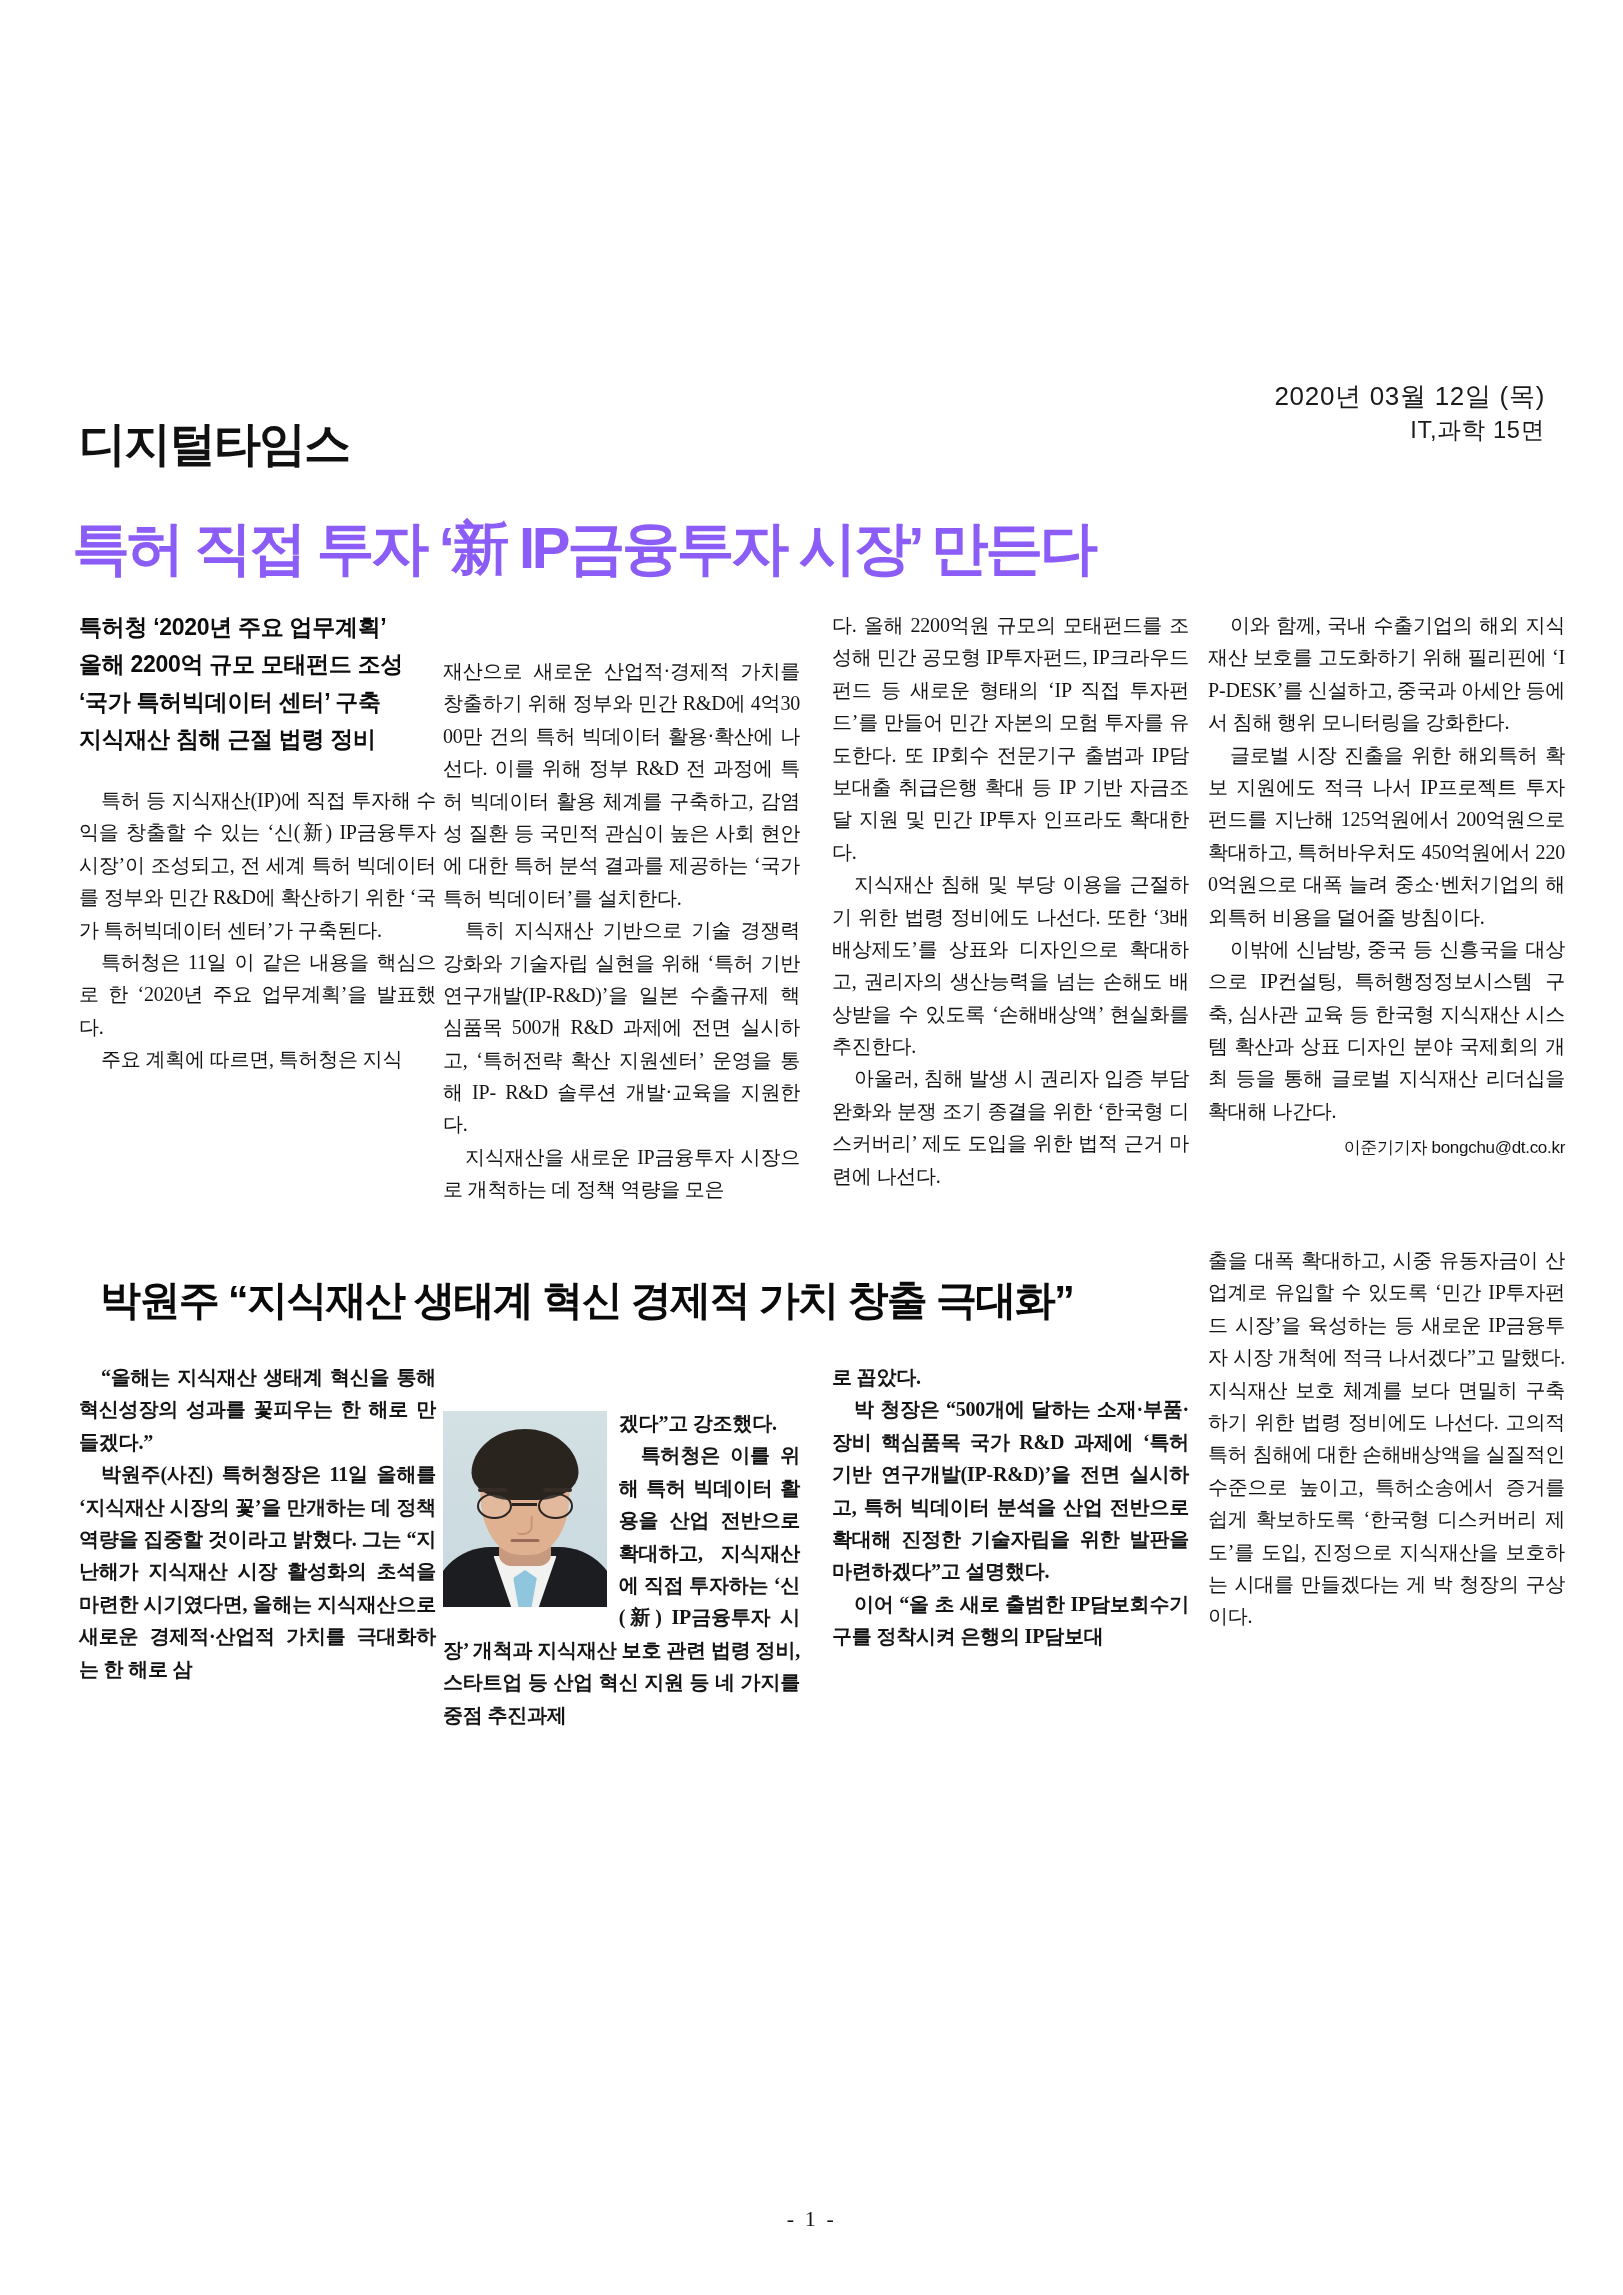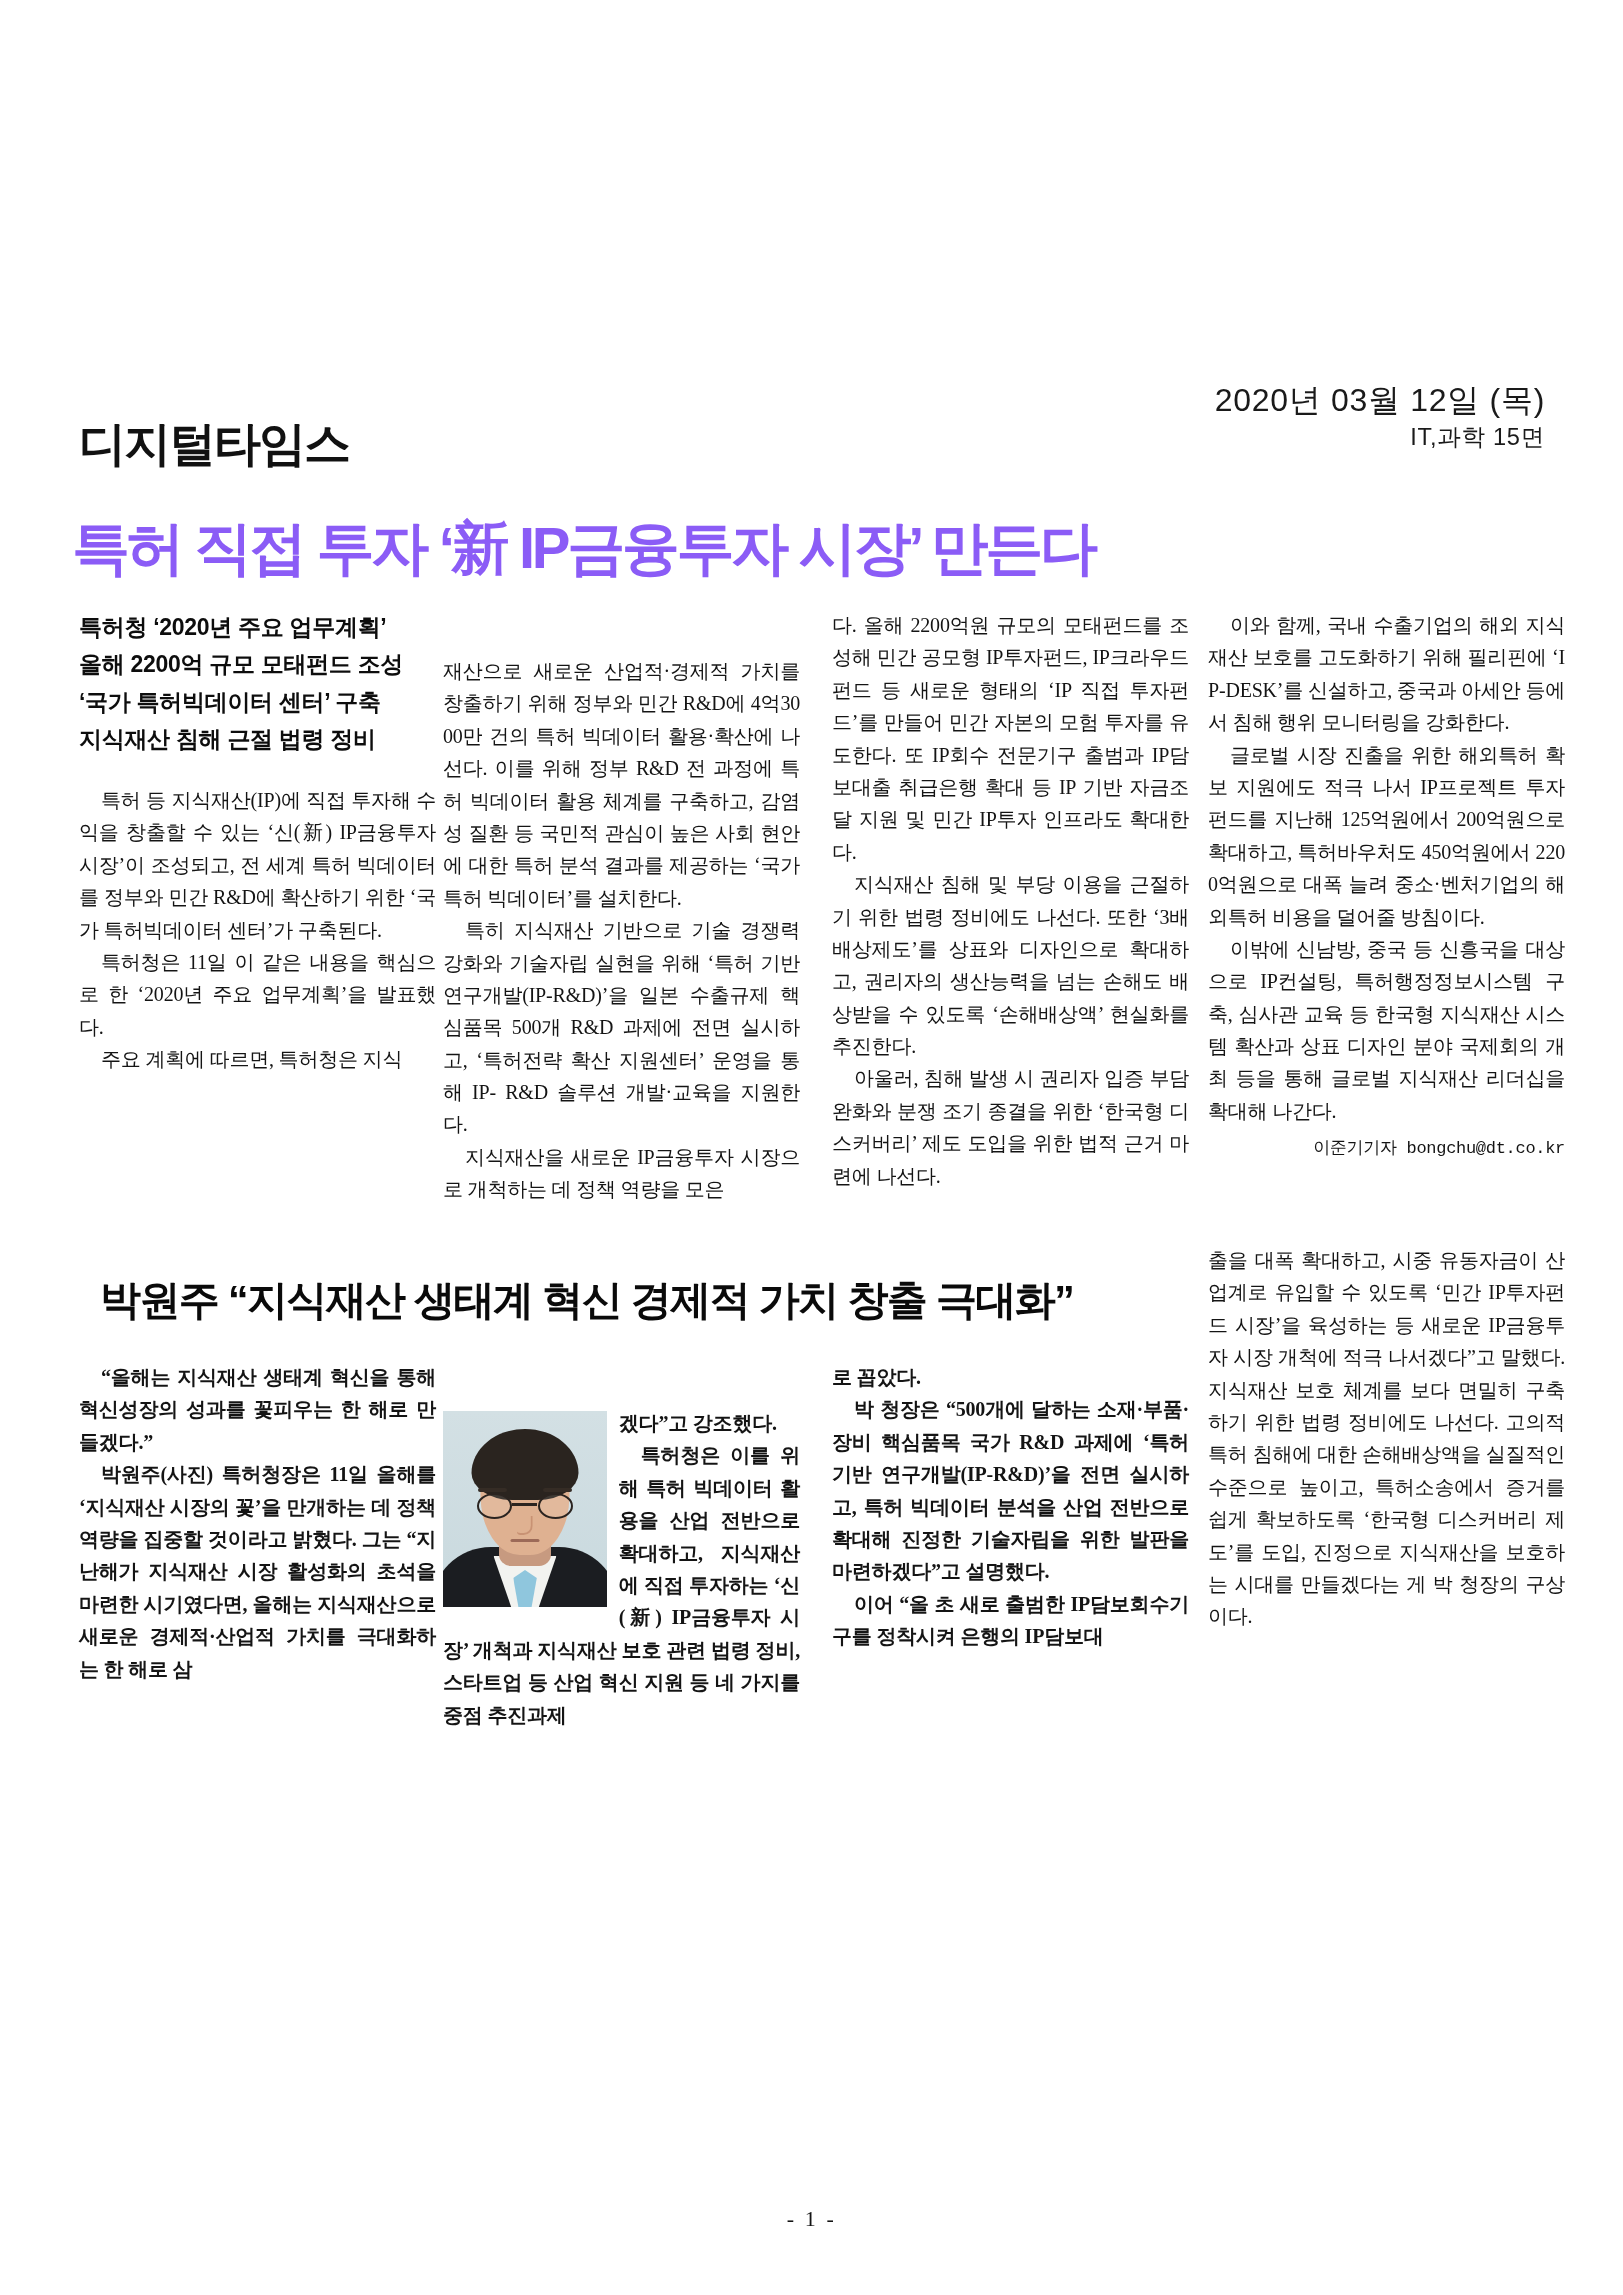--- a/index.html
+++ b/index.html
@@ -43,21 +43,21 @@
   }
   .masthead-meta {
     position: absolute;
     right: 0;
     top: 0;
     text-align: right;
     font-family: "Liberation Sans", "DejaVu Sans", sans-serif;
     color: #1a1a1a;
   }
   .masthead-date {
-    font-size: 32px;
+    font-size: 26px;
     letter-spacing: 0.7px;
     line-height: 1.25;
     white-space: nowrap;
   }
   .masthead-section {
     font-size: 23.6px;
     letter-spacing: 0.7px;
     line-height: 1.3;
     margin-top: 2px;
     white-space: nowrap;
@@ -115,21 +115,21 @@
     text-justify: inter-character;
     text-indent: 22px;
     letter-spacing: -0.2px;
     color: #141414;
     word-break: break-all;
   }
   p.body.noindent { text-indent: 0; }
 
   .byline {
     margin-top: 9.2px;
-    font-family: Liberation Mono, monospace;
+    font-family: Liberation Sans, sans-serif;
     font-size: 17px;
     text-align: right;
     letter-spacing: -0.3px;
     color: #141414;
   }
 
   
   .headline-sub {
     position: absolute;
     left: 79px;

